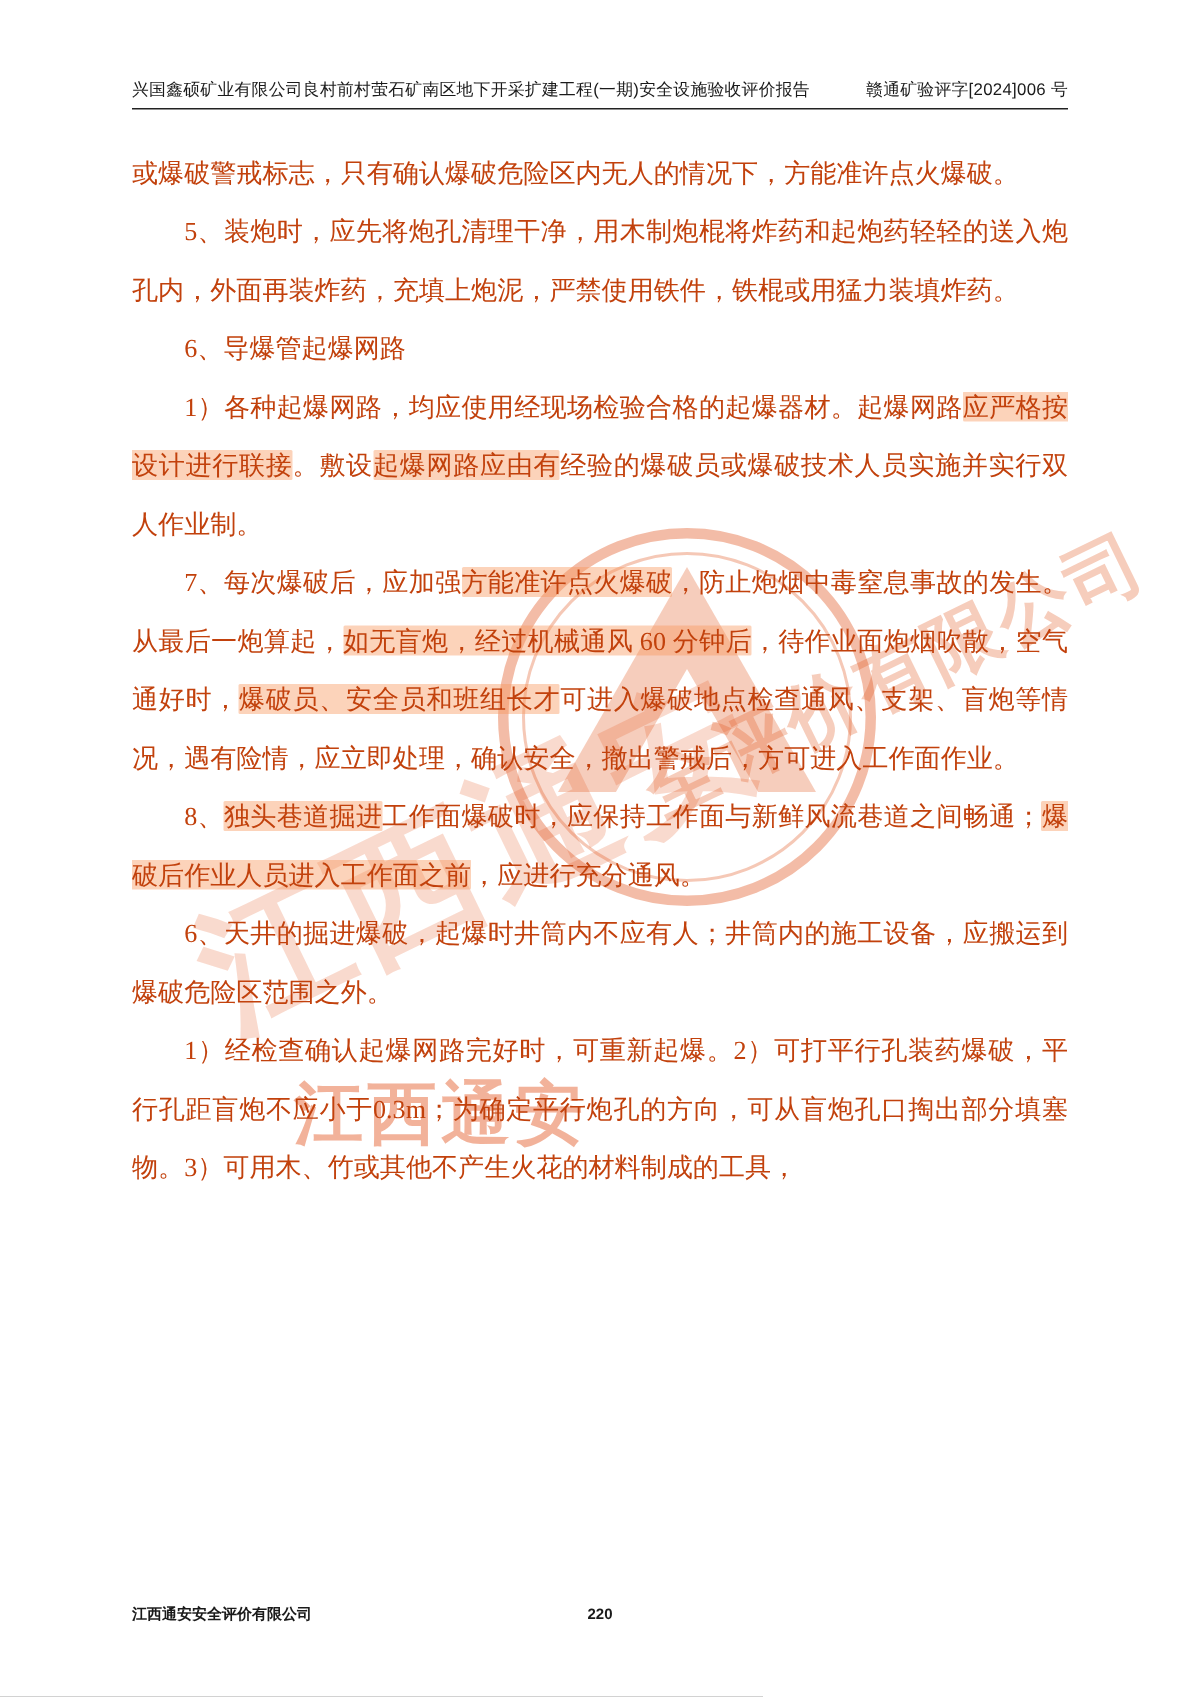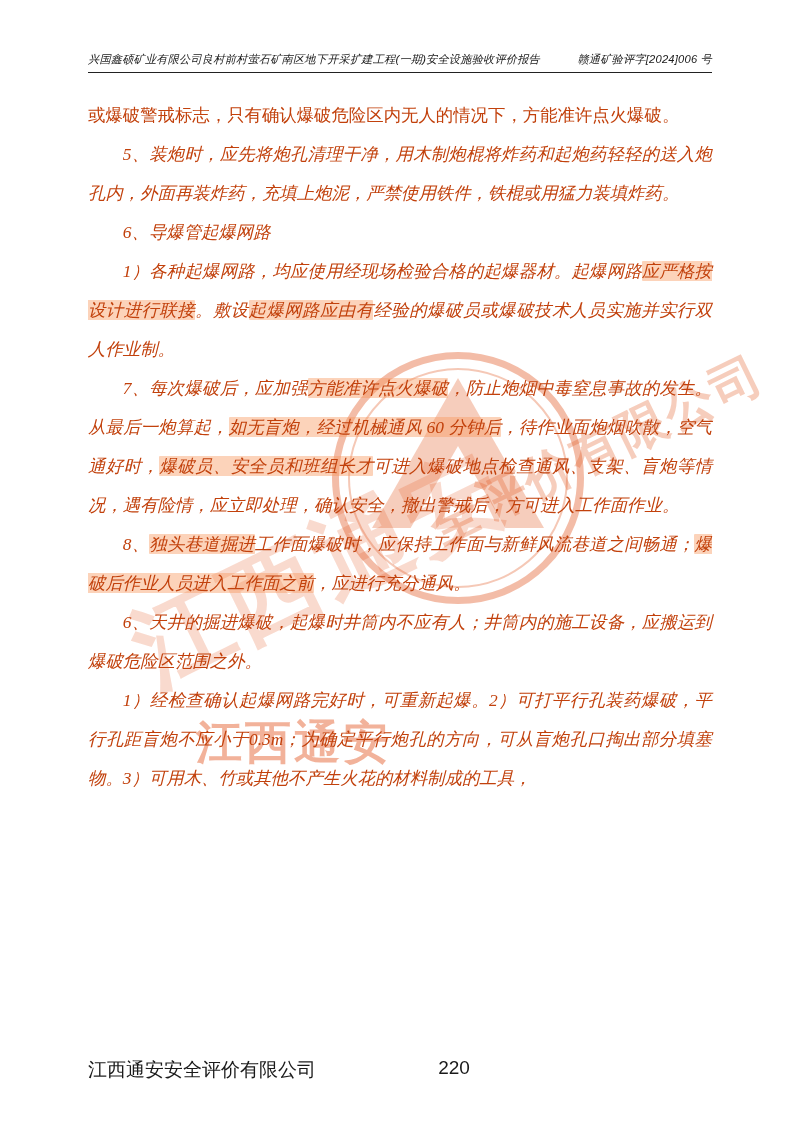--- a/index.html
+++ b/index.html
@@ -25,21 +25,20 @@
     top: 52px;
     left: 88px;
     right: 88px;
     display: flex;
     justify-content: space-between;
     align-items: flex-end;
     font-size: 11.5px;
     color: #1a1a1a;
     letter-spacing: 0.2px;
     white-space: nowrap;
-    font-style: italic;
   }
   .header-left { font-family: "Liberation Sans", sans-serif; font-size: 11.2px; }
   .header-right { font-family: "Liberation Sans", sans-serif; font-size: 11.2px; }
   .header-rule {
     position: absolute;
     top: 72px;
     left: 88px;
     right: 88px;
     border-top: 1px solid #222;
   }
@@ -55,34 +54,34 @@
     color: #c2410c;
     text-align: justify;
     text-justify: inter-ideograph;
   }
   .content p {
     margin: 0;
     text-indent: 0;
   }
   .content p.ind {
     text-indent: 2em;
-    font-style: italic;
   }
 
   
   .footer {
     position: absolute;
     bottom: 48px;
     left: 88px;
     right: 88px;
     display: flex;
-    align-items: flex-start;
-    font-family: "Liberation Sans", sans-serif;
-    font-size: 19px;
+    align-items: center;
+    font-family: "Liberation Sans", sans-serif;
+    font-size: 10px;
     color: #1a1a1a;
+    font-weight: bold;
   }
   .footer-left { flex: 0 0 auto; }
   .footer-center {
     flex: 1 1 auto;
     text-align: center;
     padding-right: 120px;
   }
 
   
   .wm-layer {

